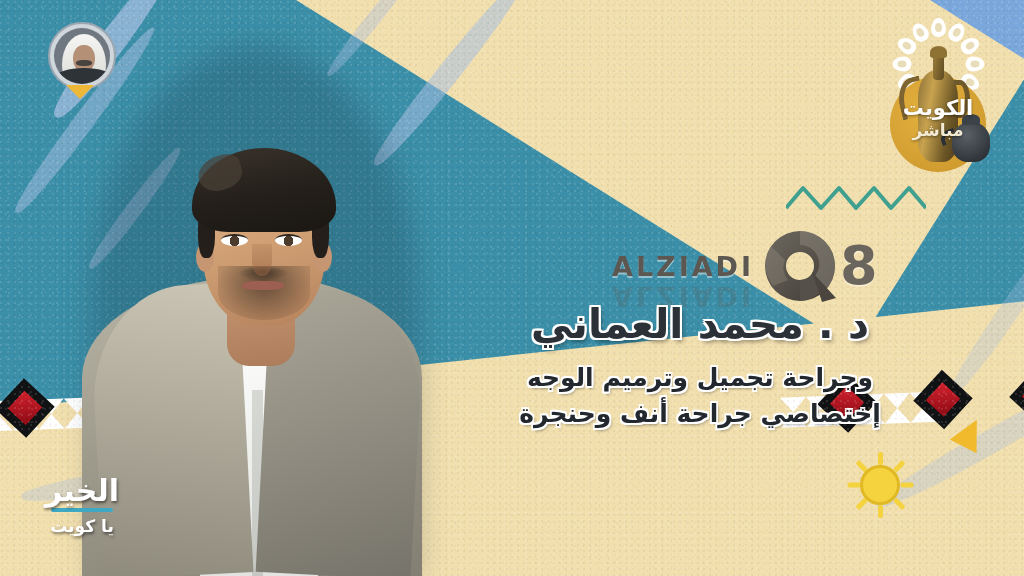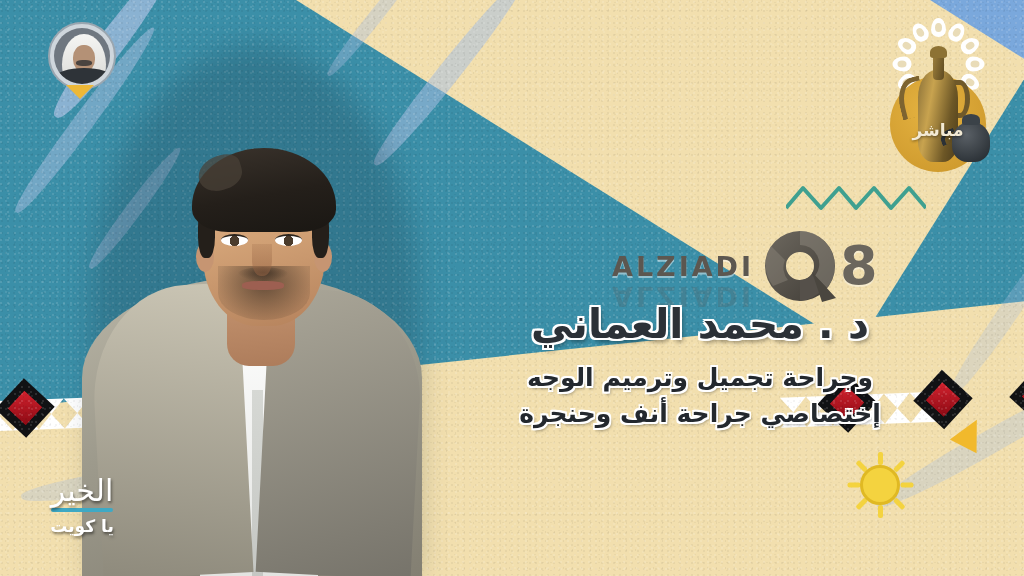--- a/index.html
+++ b/index.html
@@ -301,21 +301,21 @@
     text-shadow:0 1px 3px rgba(0,0,0,.45);
   }
 
   
   .show{position:absolute;left:22px;bottom:40px;width:120px;text-align:center;direction:rtl;}
   .show-1{
     font-size:34px;font-weight:bold;color:#f2c84b;line-height:.96;
     text-shadow:1px 2px 3px rgba(0,0,0,.5);
   }
   .show-2{
-    font-size:30px;font-weight:normal;color:#ffffff;line-height:1;
+    font-size:30px;font-weight:bold;color:#ffffff;line-height:1;
     text-shadow:1px 2px 3px rgba(0,0,0,.5);
   }
   .show-rule{width:62px;height:4px;background:#3fa9c4;margin:2px auto 4px;border-radius:2px;}
   .show-3{
     font-size:17px;font-weight:bold;color:#ffffff;
     text-shadow:1px 2px 3px rgba(0,0,0,.5);
   }
 
   
   .zigzag{position:absolute;left:786px;top:182px;width:140px;height:34px;}
@@ -474,20 +474,21 @@
     </div>
     <div class="kw-disc"></div>
     <div class="kw-spout"></div>
     <div class="kw-handle"></div>
     <div class="kw-dallah"></div>
     <div class="kw-dallah-neck"></div>
     <div class="kw-dallah-lid"></div>
     <div class="kw-teapot-spout"></div>
     <div class="kw-teapot"></div>
     <div class="kw-teapot-lid"></div>
+    <div class="kw-txt-main">الكويت</div>
     <div class="kw-txt-sub">مباشر</div>
   </div>
 
   <div class="logo-alziadi">
     <div style="position:relative;">
       <div class="logo-word">ALZIADI</div>
       <div class="logo-reflect">ALZIADI</div>
     </div>
     <div class="logo-q">
       <svg width="76" height="76" viewBox="0 0 76 76" aria-hidden="true">

